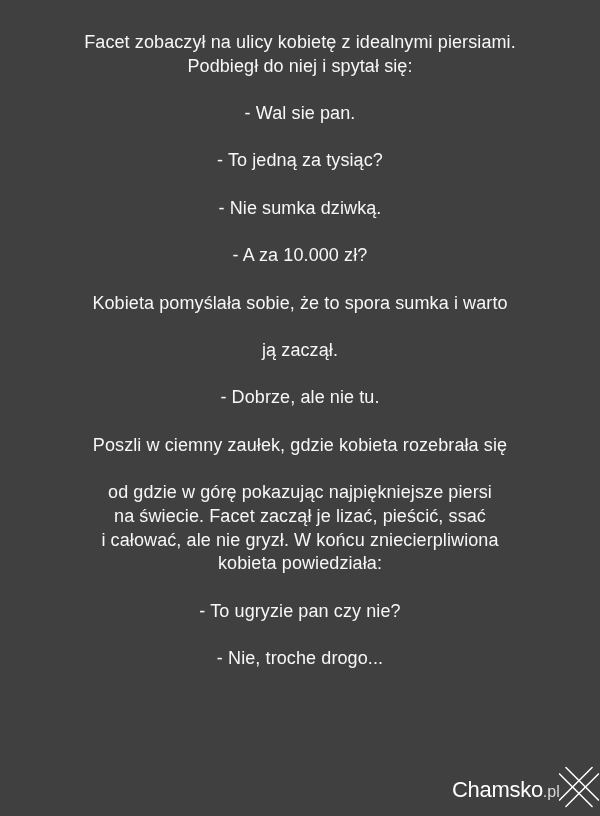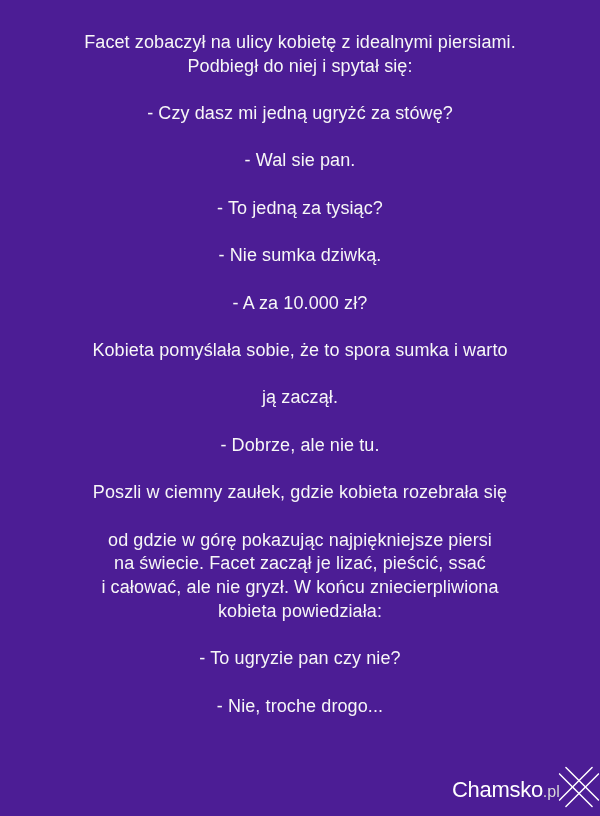--- a/index.html
+++ b/index.html
@@ -10,21 +10,21 @@
     width: 600px;
     height: 816px;
     background: #000000;
     position: relative;
     overflow: hidden;
     font-family: "Liberation Sans", sans-serif;
   }
   .page {
     position: absolute;
     inset: 0;
-    background: #4c1d95;
+    background: #404040;
   }
   .joke {
     position: absolute;
     top: 31px;
     left: 0;
     width: 600px;
     text-align: center;
     color: #f7f7f7;
     font-size: 18px;
     line-height: 23.7px;
@@ -74,23 +74,20 @@
 <body>
 
 <div class="page">
 
   <div class="joke">
     <p>
       <span class="line">Facet zobaczył na ulicy kobietę z idealnymi piersiami.</span>
       <span class="line">Podbiegł do niej i spytał się:</span>
     </p>
     <p>
-      <span class="line">- Czy dasz mi jedną ugryżć za stówę?</span>
-    </p>
-    <p>
       <span class="line">- Wal sie pan.</span>
     </p>
     <p>
       <span class="line">- To jedną za tysiąc?</span>
     </p>
     <p>
       <span class="line">- Nie sumka dziwką.</span>
     </p>
     <p>
       <span class="line">- A za 10.000 zł?</span>

